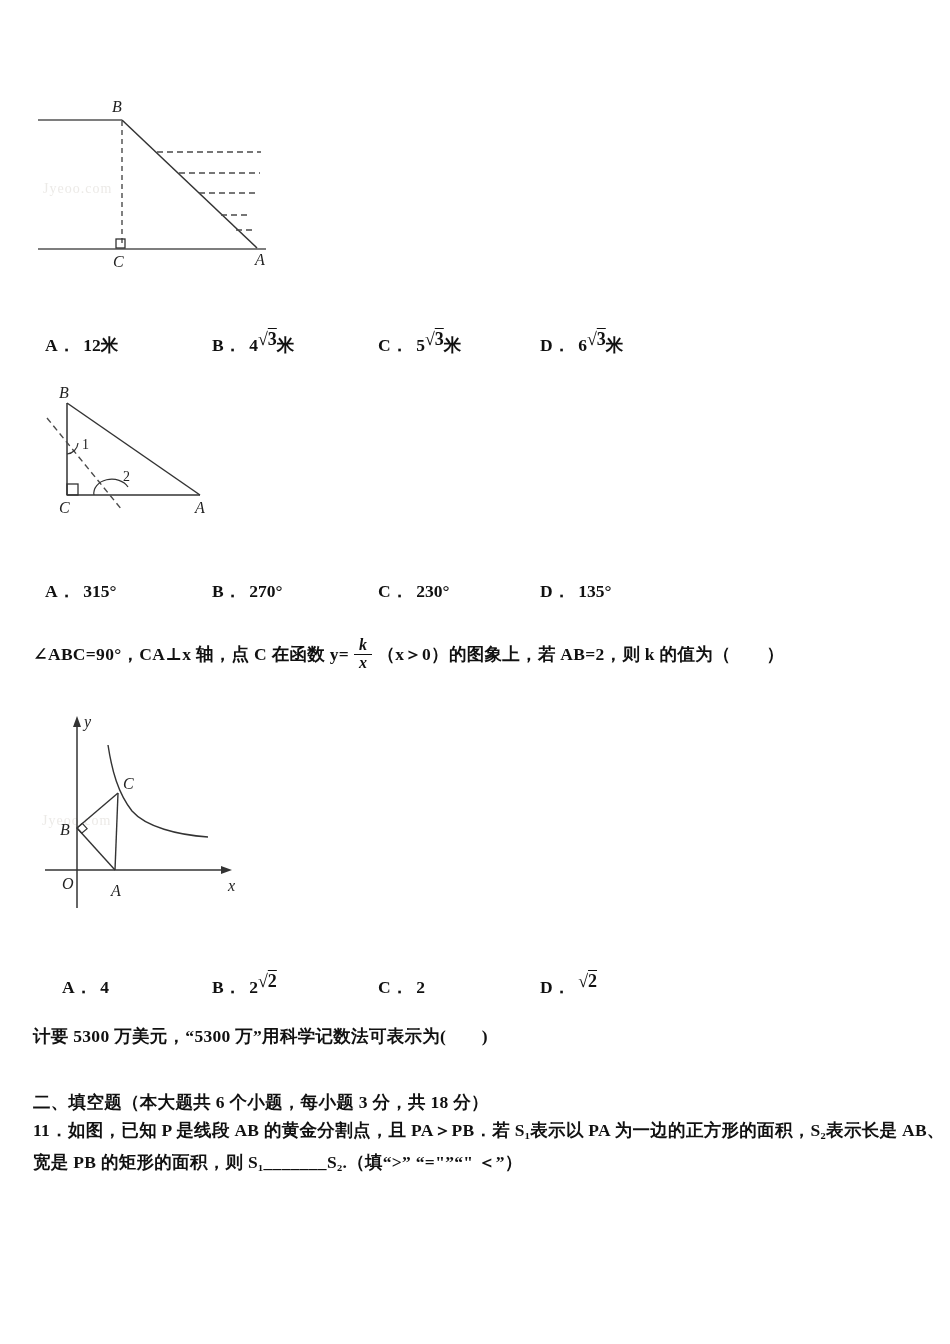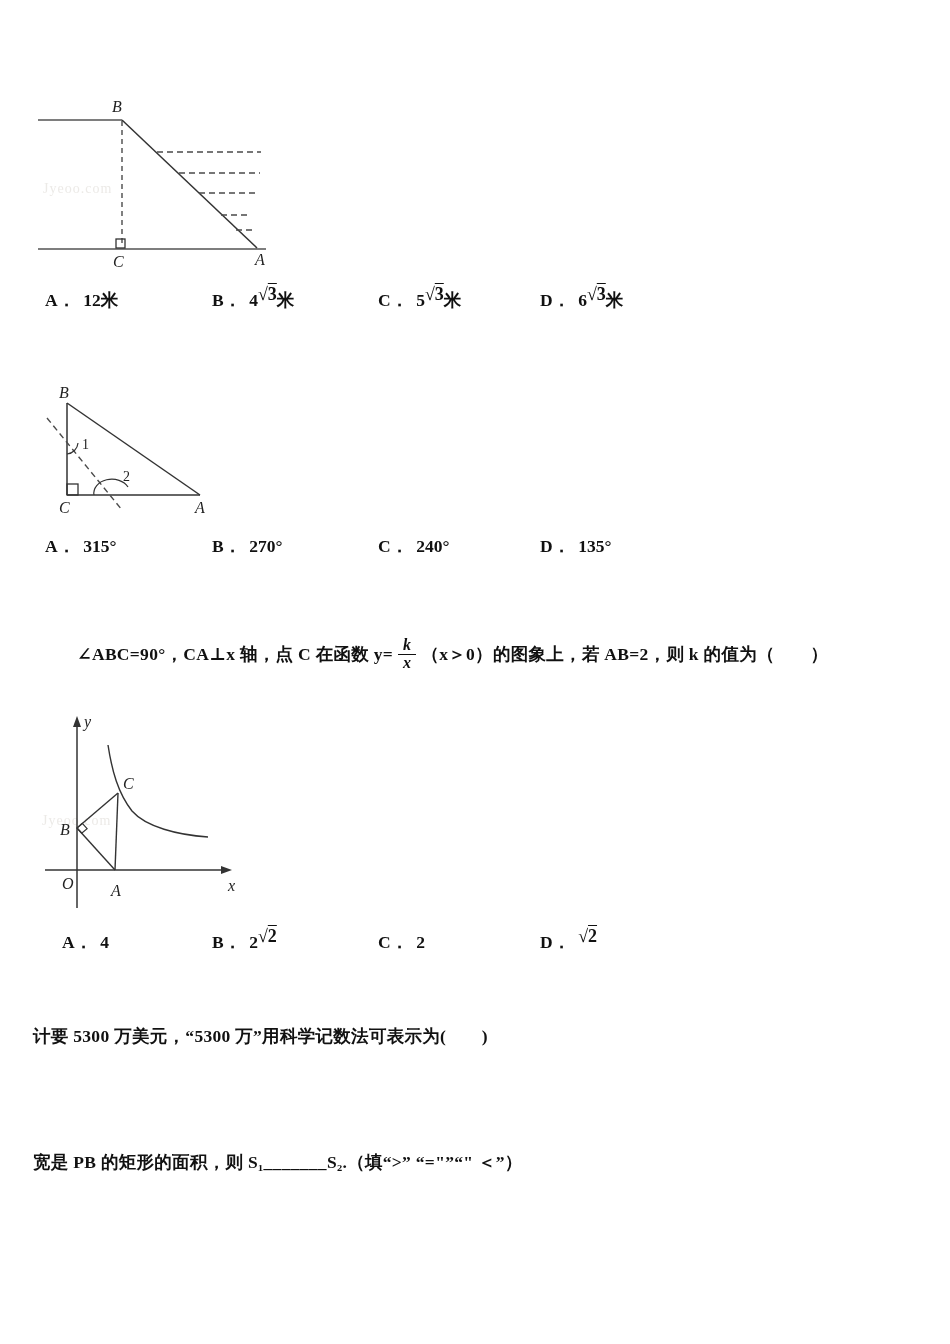--- a/index.html
+++ b/index.html
@@ -1,20 +1,20 @@
 <!DOCTYPE html>
 <html><head>
 <meta charset="utf-8">
 <style>
   html,body{margin:0;padding:0;background:#fff;}
   .page{position:relative;width:950px;height:1344px;background:#ffffff;overflow:hidden;
         font-family:"Liberation Serif","DejaVu Serif",serif;font-weight:bold;color:#111;}
   .line{position:absolute;white-space:nowrap;font-size:17.5px;letter-spacing:0.3px;}
-  .flexline{display:flex;align-items:center;margin-left:44px;}
-  .optrow{position:absolute;left:0;width:840px;height:40px;}
+  .flexline{display:flex;align-items:center;}
+  .optrow{position:absolute;left:0;width:840px;height:40px;margin-top:45px;}
   .opt{position:absolute;white-space:nowrap;font-size:17.5px;top:0;}
   .opt .lbl{margin-right:8px;}
   .sq{display:inline-block;position:relative;top:-6px;font-size:18px;font-weight:bold;}
   .sq .rad{text-decoration:overline;}
   sup{font-size:11px;font-weight:bold;}
   .frac{display:inline-block;vertical-align:middle;text-align:center;font-style:italic;
         font-size:16px;margin:0 5px;line-height:1.05;}
   .frac .num{display:block;padding:0 5px;border-bottom:1.5px solid #111;}
   .frac .den{display:block;padding:0 5px;}
   svg{position:absolute;overflow:visible;}
@@ -64,21 +64,21 @@
     <text x="21" y="12">B</text>
     <text x="21" y="127">C</text>
     <text x="157" y="127">A</text>
     <text class="num" x="44" y="63">1</text>
     <text class="num" x="85" y="95">2</text>
   </svg>
 
   <div class="optrow" style="top:534px">
     <span class="opt" style="left:45px"><span class="lbl">A．</span><span>315°</span></span>
     <span class="opt" style="left:212px"><span class="lbl">B．</span><span>270°</span></span>
-    <span class="opt" style="left:378px"><span class="lbl">C．</span><span>240°</span></span>
+    <span class="opt" style="left:378px"><span class="lbl">C．</span><span>230°</span></span>
     <span class="opt" style="left:540px"><span class="lbl">D．</span><span>135°</span></span>
   </div>
 
   <div class="line flexline" style="left:33px;top:628px;height:52px">
     <span>∠ABC=90°，CA⊥x 轴，点 C 在函数 y=</span>
       <span class="frac">
         <span class="num">k</span>
         <span class="den">x</span>
       </span>
       <span>（x＞0）的图象上，若 AB=2，则 k 的值为（　　）</span>
@@ -106,16 +106,18 @@
   <div class="optrow" style="top:930px">
     <span class="opt" style="left:62px"><span class="lbl">A．</span><span>4</span><span class="sq"><span></span><span class="rad"></span></span></span>
     <span class="opt" style="left:212px"><span class="lbl">B．</span><span>2</span><span class="sq"><span>√</span><span class="rad">2</span></span></span>
     <span class="opt" style="left:378px"><span class="lbl">C．</span><span>2</span><span class="sq"><span></span><span class="rad"></span></span></span>
     <span class="opt" style="left:540px"><span class="lbl">D．</span><span></span><span class="sq"><span>√</span><span class="rad">2</span></span></span>
   </div>
 
   <div class="line" style="left:33px;top:1024px">计要 5300 万美元，“5300 万”用科学记数法可表示为(　　)</div>
 
 
+  <div class="line" style="left:33px;top:1090px">二、填空题（本大题共 6 个小题，每小题 3 分，共 18 分）</div>
 
+  <div class="line" style="left:33px;top:1118px">11．如图，已知 P 是线段 AB 的黄金分割点，且 PA＞PB．若 S₁表示以 PA 为一边的正方形的面积，S₂表示长是 AB、</div>
   <div class="line" style="left:33px;top:1150px">宽是 PB 的矩形的面积，则 S₁_______S₂.（填“&gt;” “="”“" ＜”）</div>
 
 </div>
 
 </body></html>

